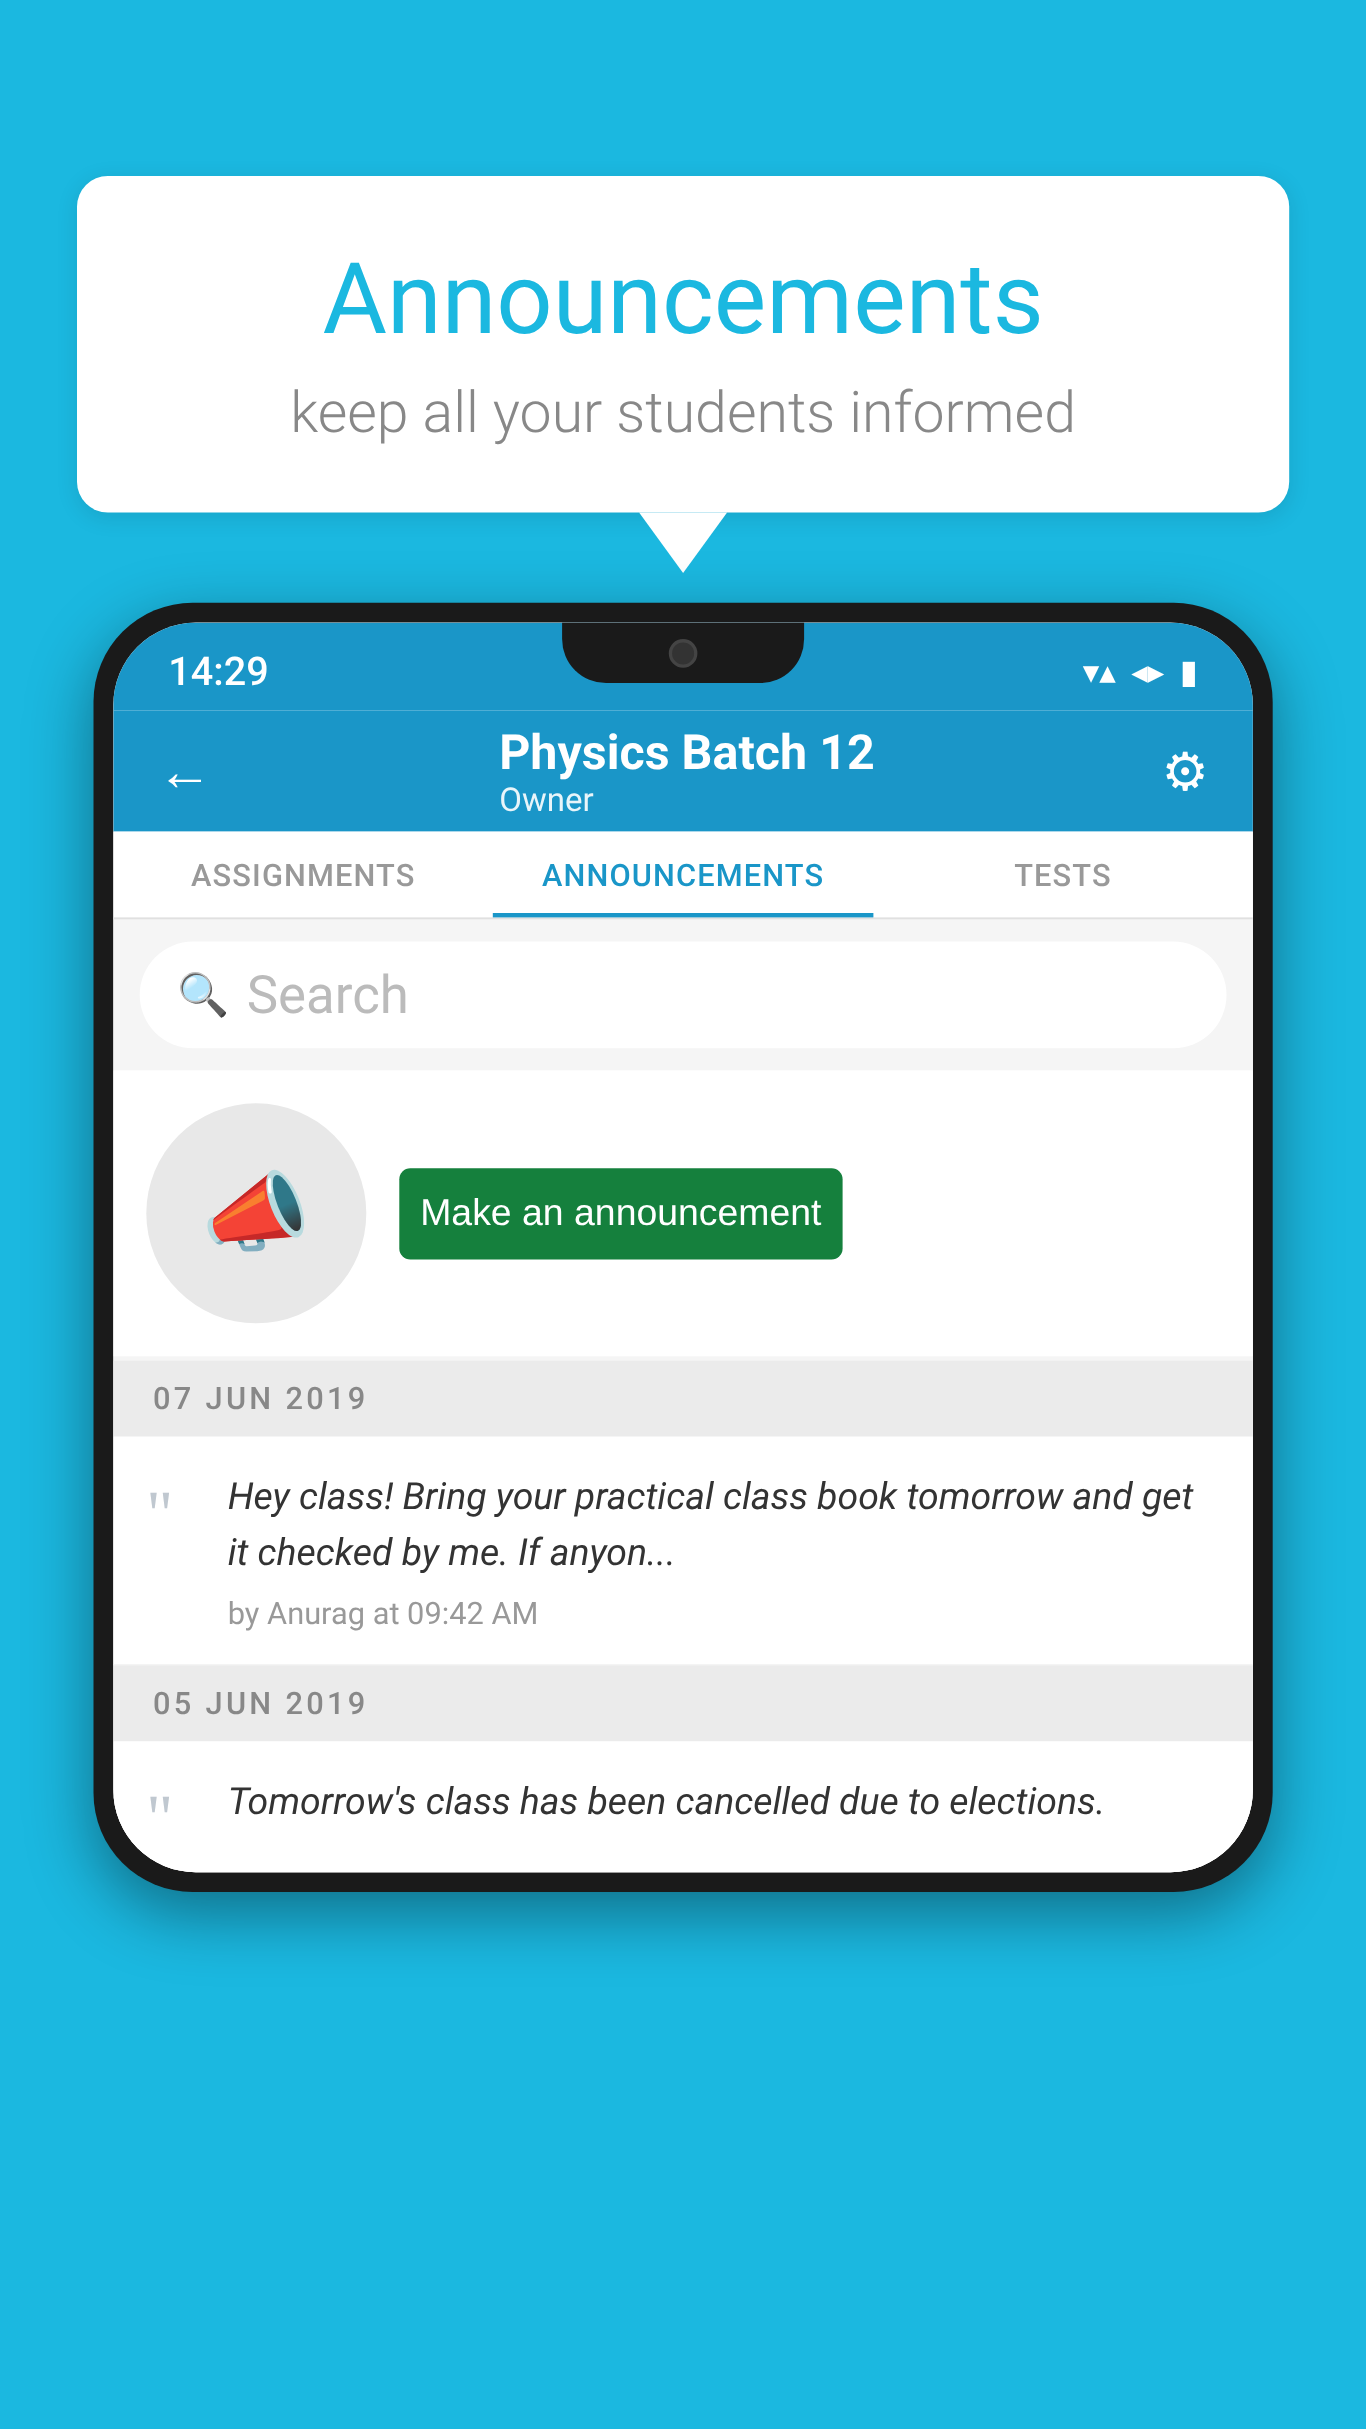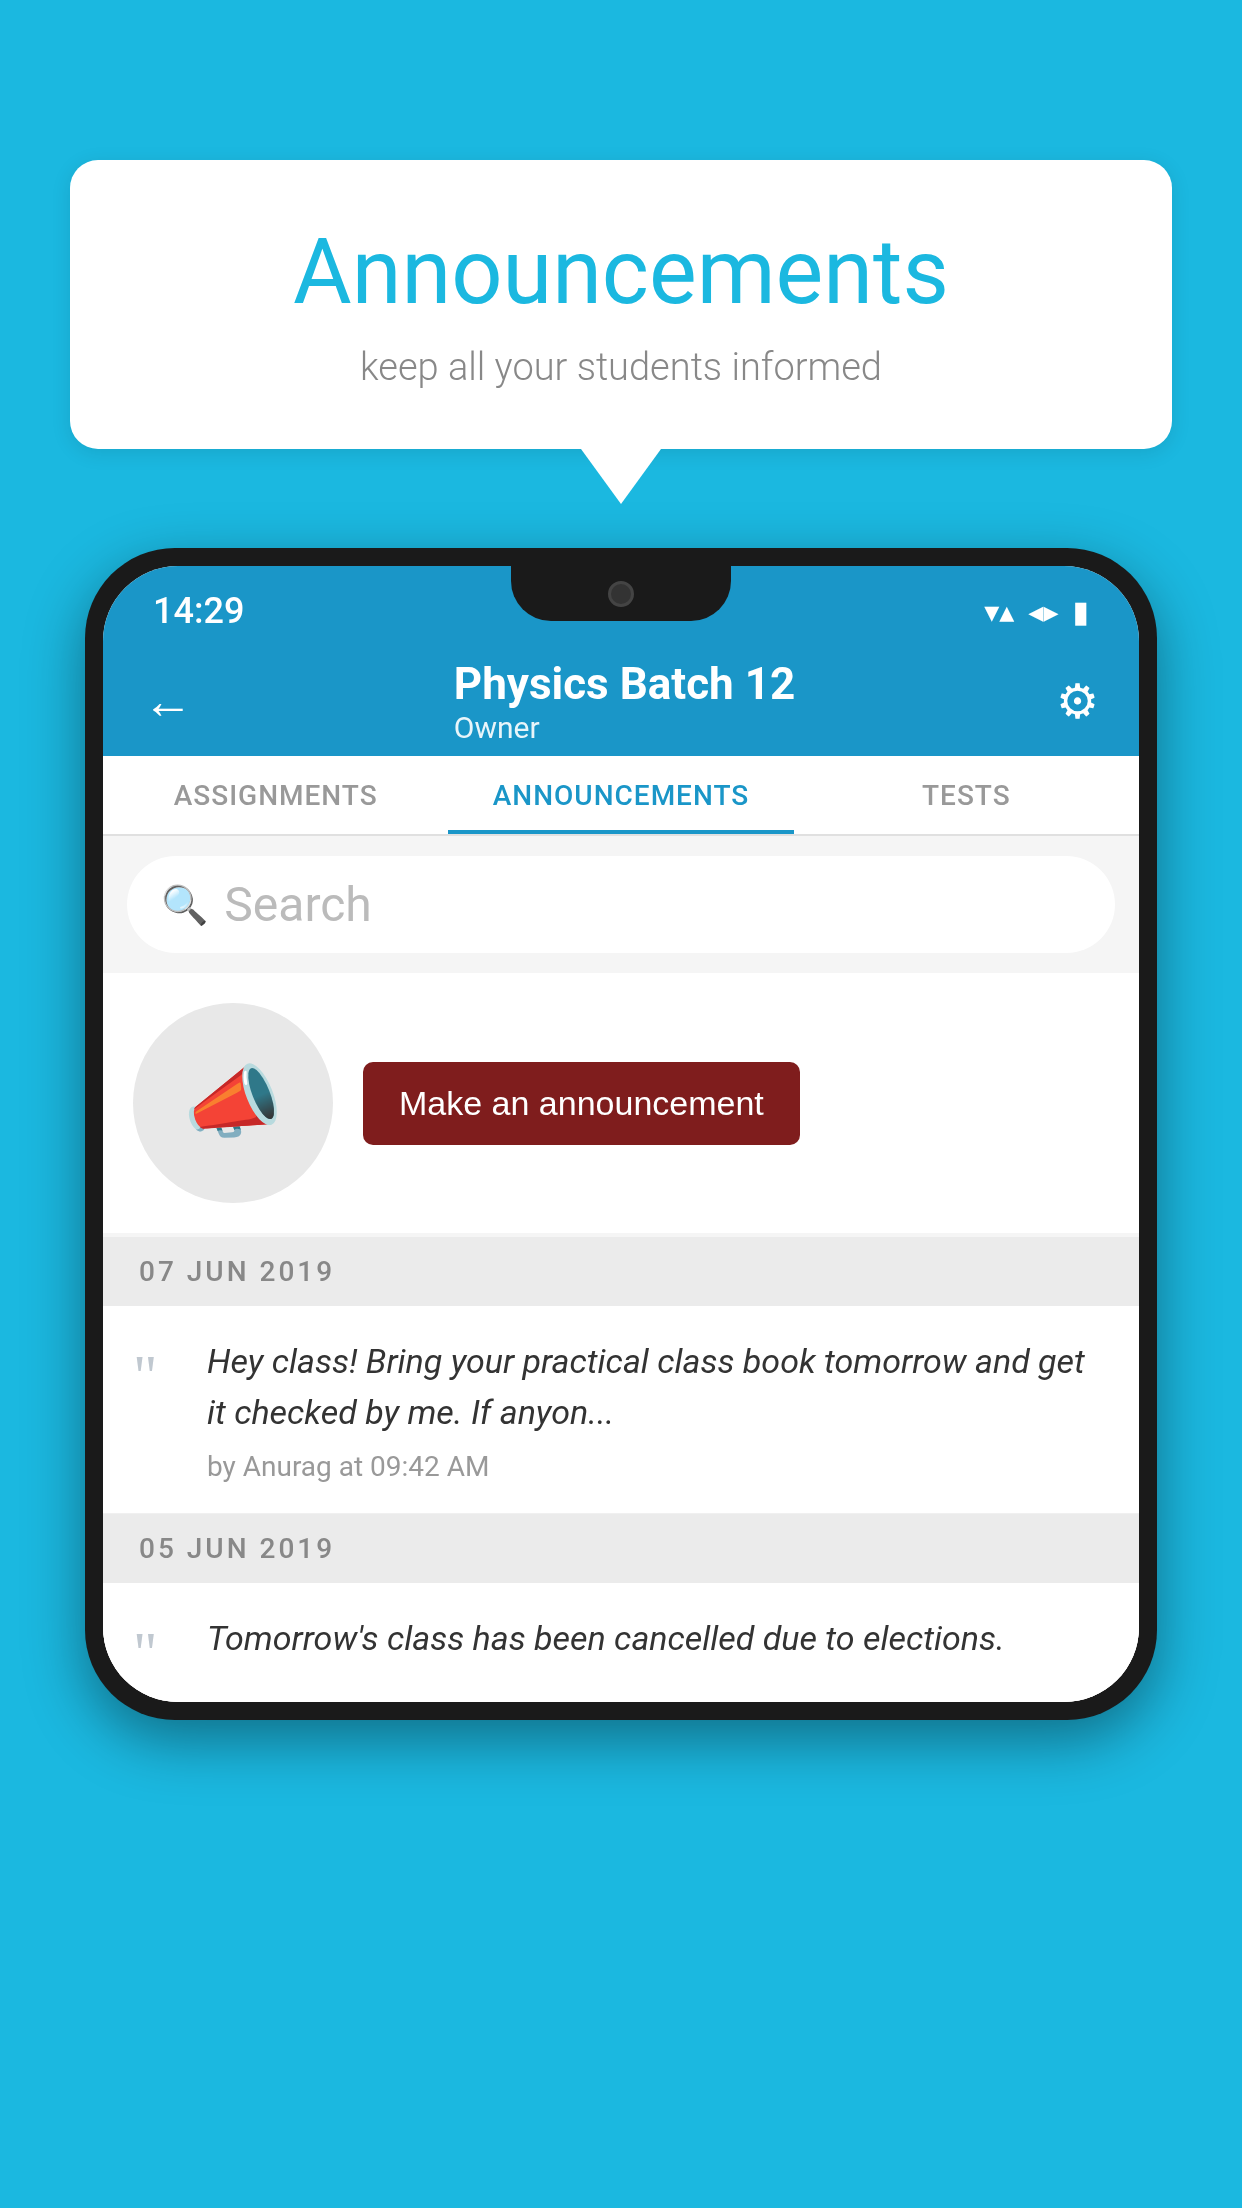--- a/index.html
+++ b/index.html
@@ -34,21 +34,21 @@
     }
 
     .speech-bubble-title {
       font-size: 90px;
       color: #1bb8e0;
       font-weight: 400;
       margin-bottom: 20px;
     }
 
     .speech-bubble-subtitle {
-      font-size: 38px;
+      font-size: 52px;
       color: #888;
       font-weight: 300;
     }
 
     .speech-bubble-tail {
       width: 0;
       height: 0;
       border-left: 40px solid transparent;
       border-right: 40px solid transparent;
       border-top: 55px solid white;
@@ -267,25 +267,25 @@
     }
 
     .promo-text {
       font-size: 32px;
       color: #555;
       line-height: 1.5;
       margin-bottom: 24px;
     }
 
     .announce-btn {
-      background: #7f1d1d;
+      background: #15803d;
       color: white;
       border: none;
       border-radius: 10px;
-      padding: 22px 36px;
+      padding: 22px 19px;
       font-size: 34px;
       cursor: pointer;
       font-weight: 500;
     }
 
     
     .date-separator {
       background: #ebebeb;
       padding: 18px 36px;
       font-size: 28px;

